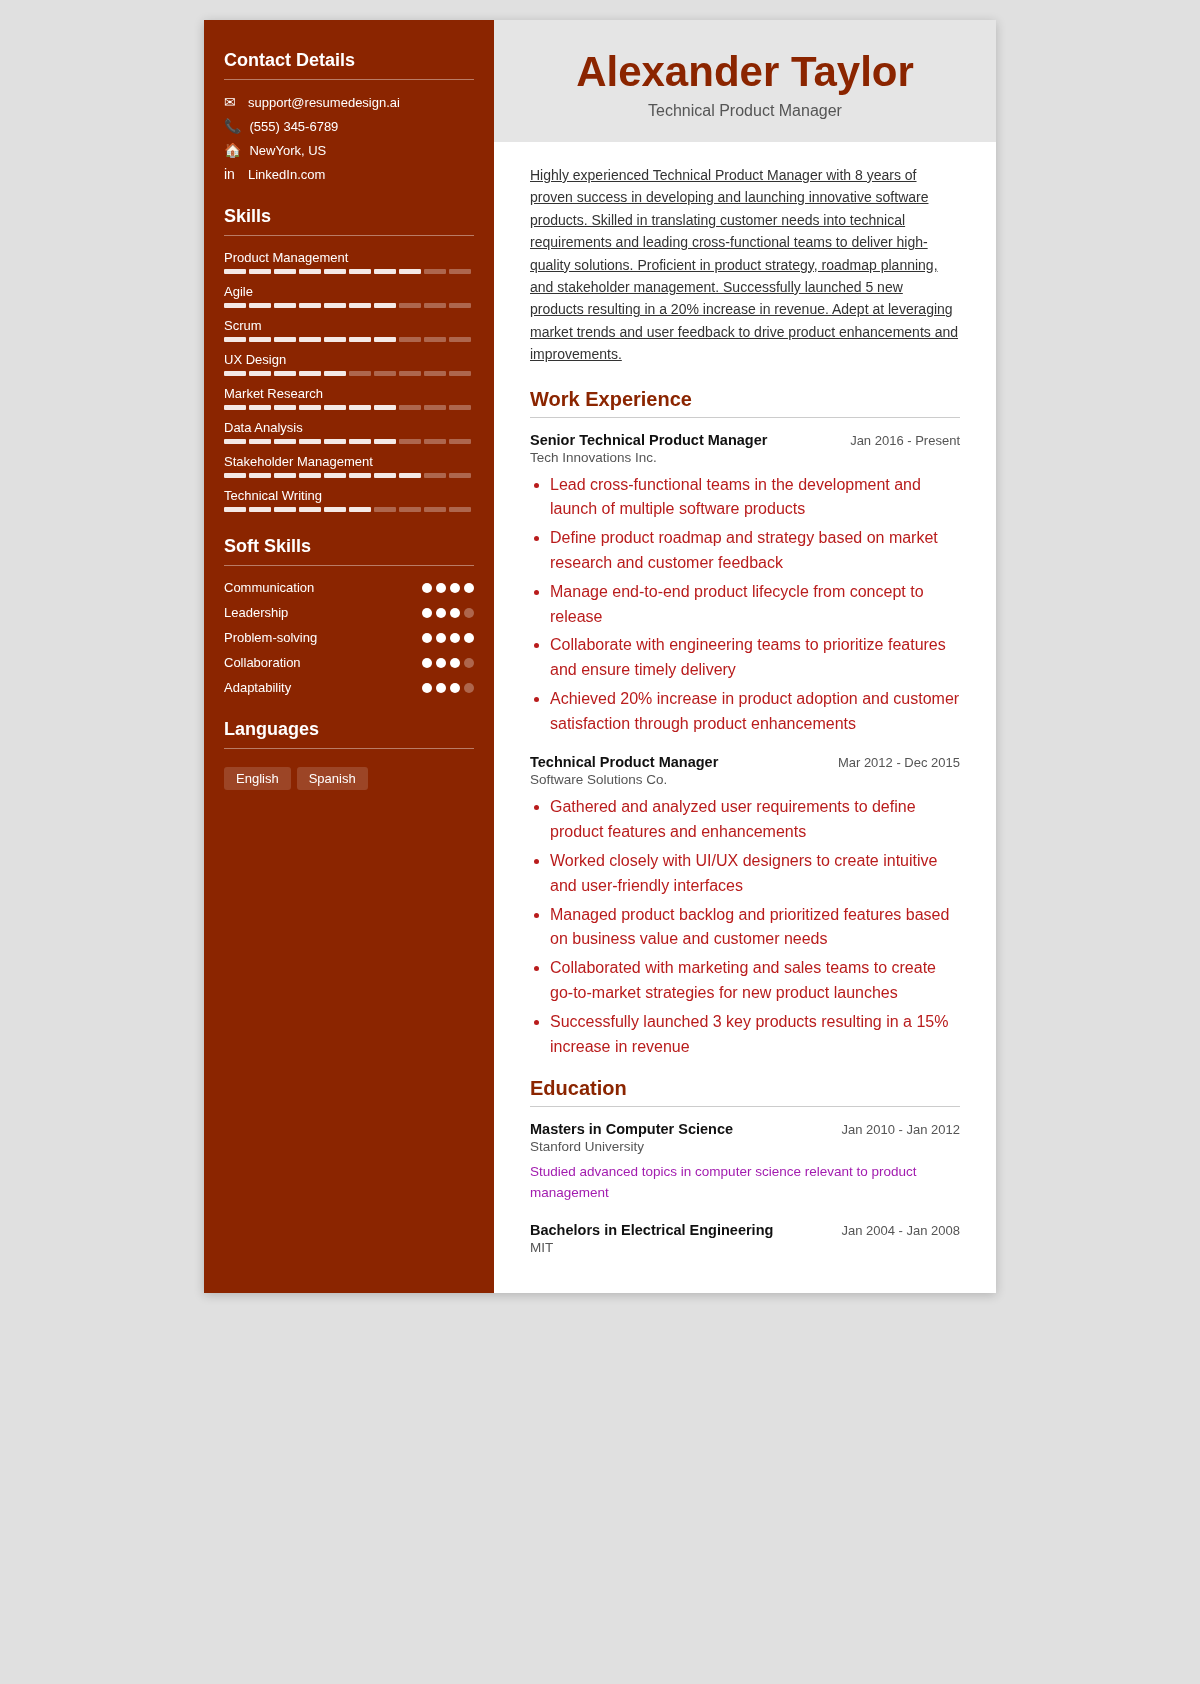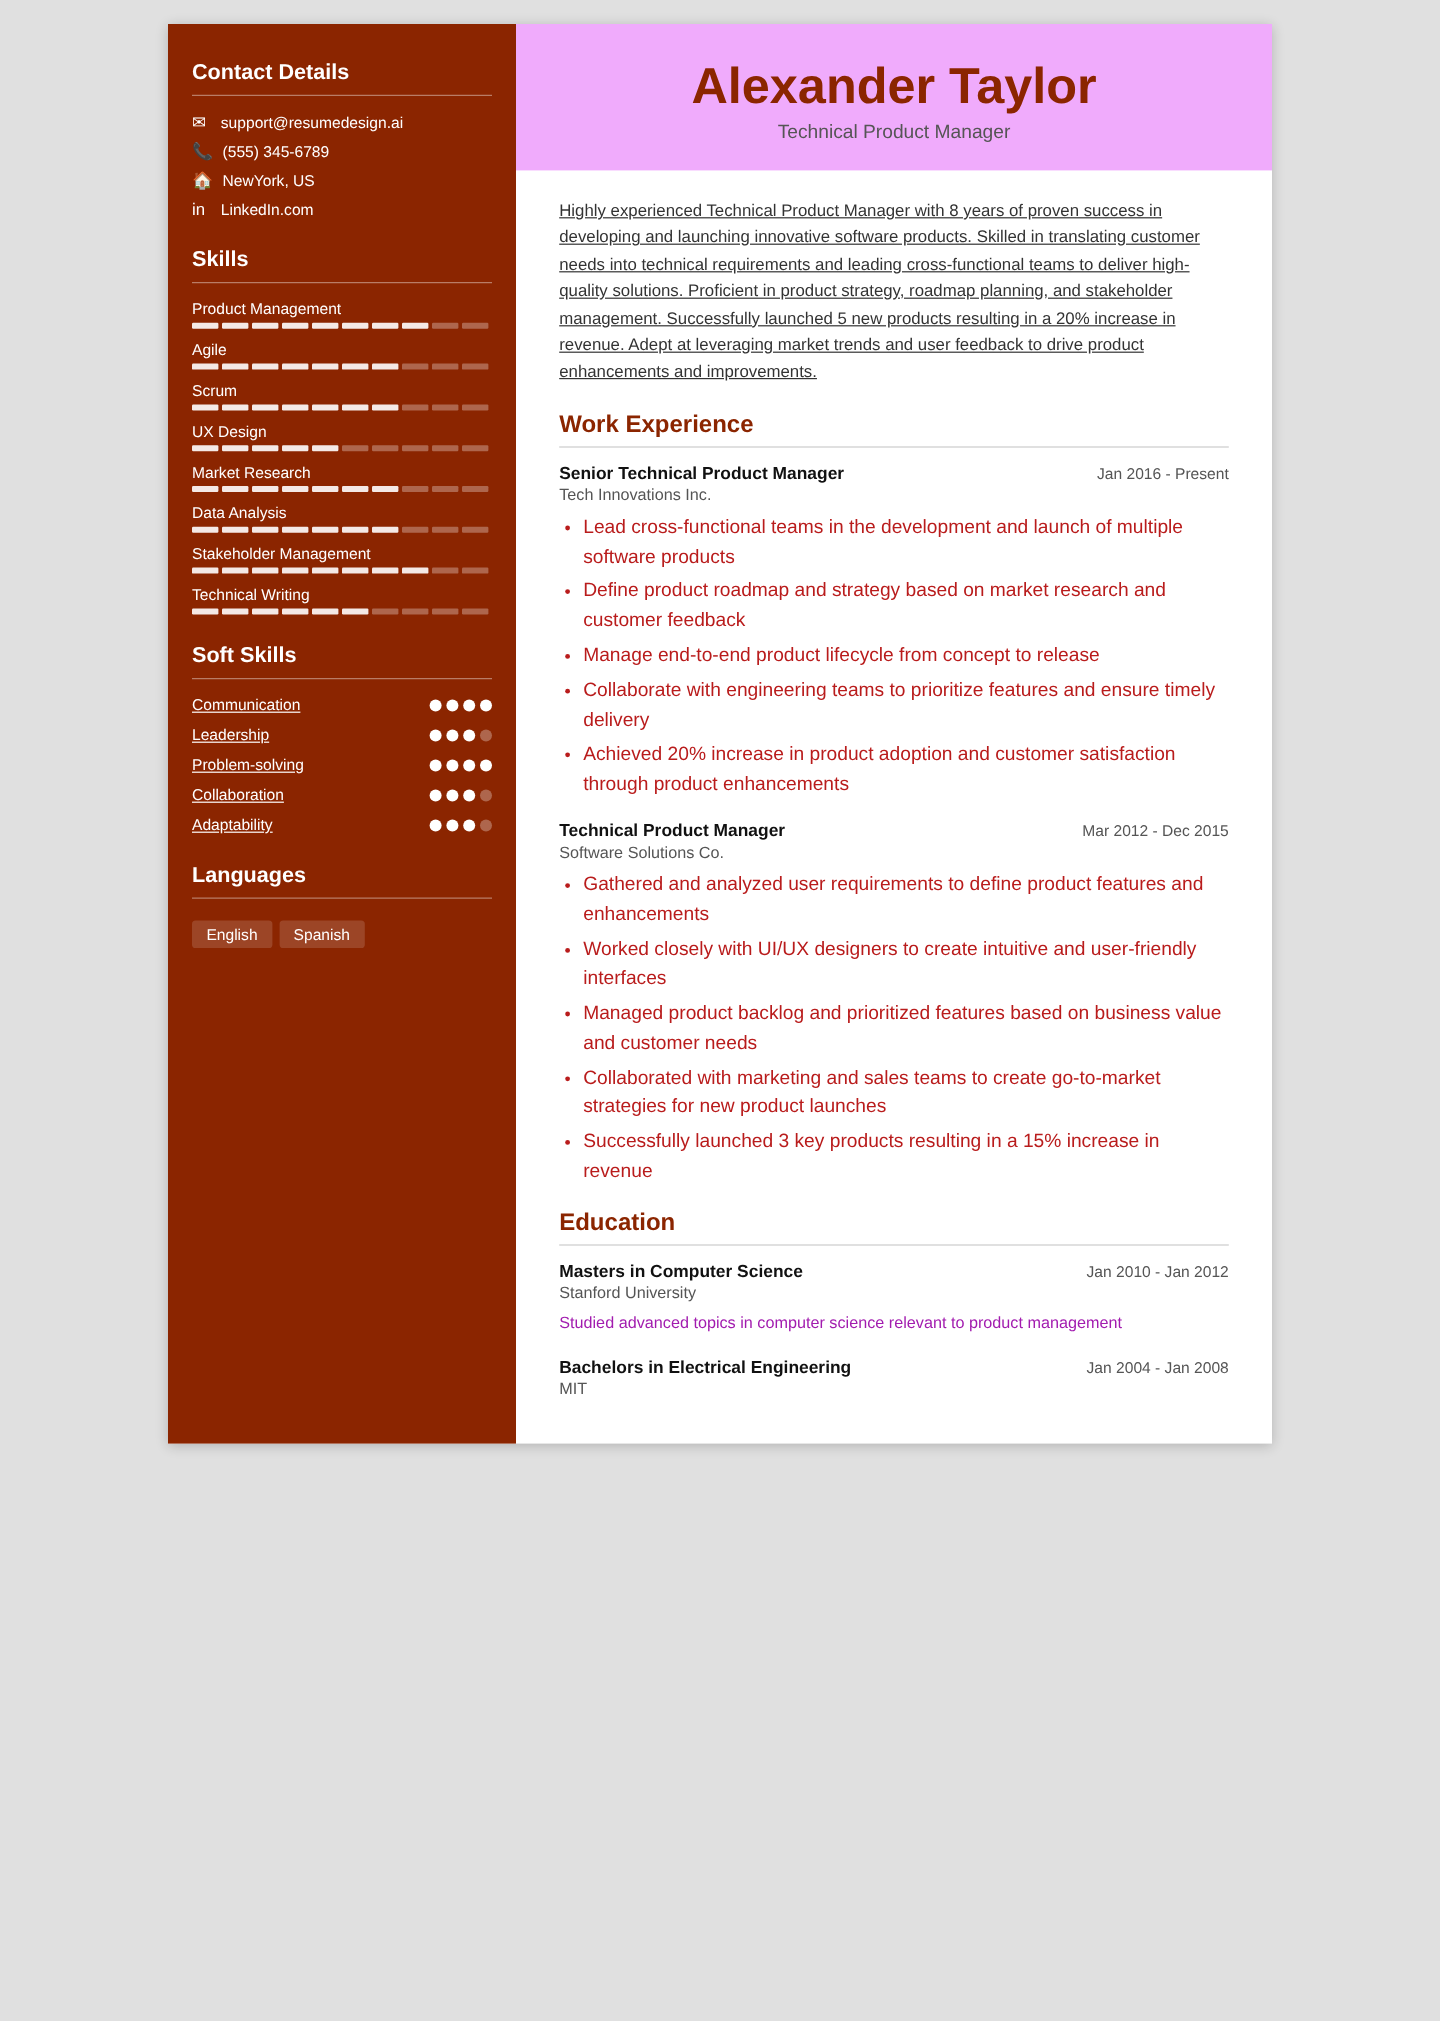--- a/index.html
+++ b/index.html
@@ -6,21 +6,21 @@
     body {
       font-family: Arial, sans-serif;
       background: #e0e0e0;
       display: flex;
       justify-content: center;
       align-items: flex-start;
       min-height: 1684px;
       padding: 20px;
     }
     .resume {
-      width: 920px;
+      width: 792px;
       display: flex;
       background: #fff;
       box-shadow: 0 2px 10px rgba(0,0,0,0.2);
     }
     
     .sidebar {
       width: 290px;
       min-width: 290px;
       background: #8B2500;
       color: #fff;
@@ -74,21 +74,20 @@
     }
     .skill-segment.empty {
       background: rgba(255,255,255,0.3);
     }
     
     .soft-skill-item {
       display: flex;
       align-items: center;
       justify-content: space-between;
       margin-bottom: 10px;
-      text-decoration: underline;
     }
     .soft-skill-name {
       font-size: 13px;
       color: #fff;
     }
     .dots {
       display: flex;
       gap: 4px;
     }
     .dot {
@@ -112,21 +111,21 @@
       font-size: 13px;
       margin-right: 6px;
       margin-top: 4px;
     }
     
     .main {
       flex: 1;
       padding: 0;
     }
     .header-section {
-      background: #f0abfc;
+      background: #e5e5e5;
       padding: 28px 36px 22px 36px;
       text-align: center;
       margin-bottom: 22px;
     }
     .name {
       font-size: 42px;
       font-weight: bold;
       color: #8B2500;
       margin-bottom: 6px;
     }

